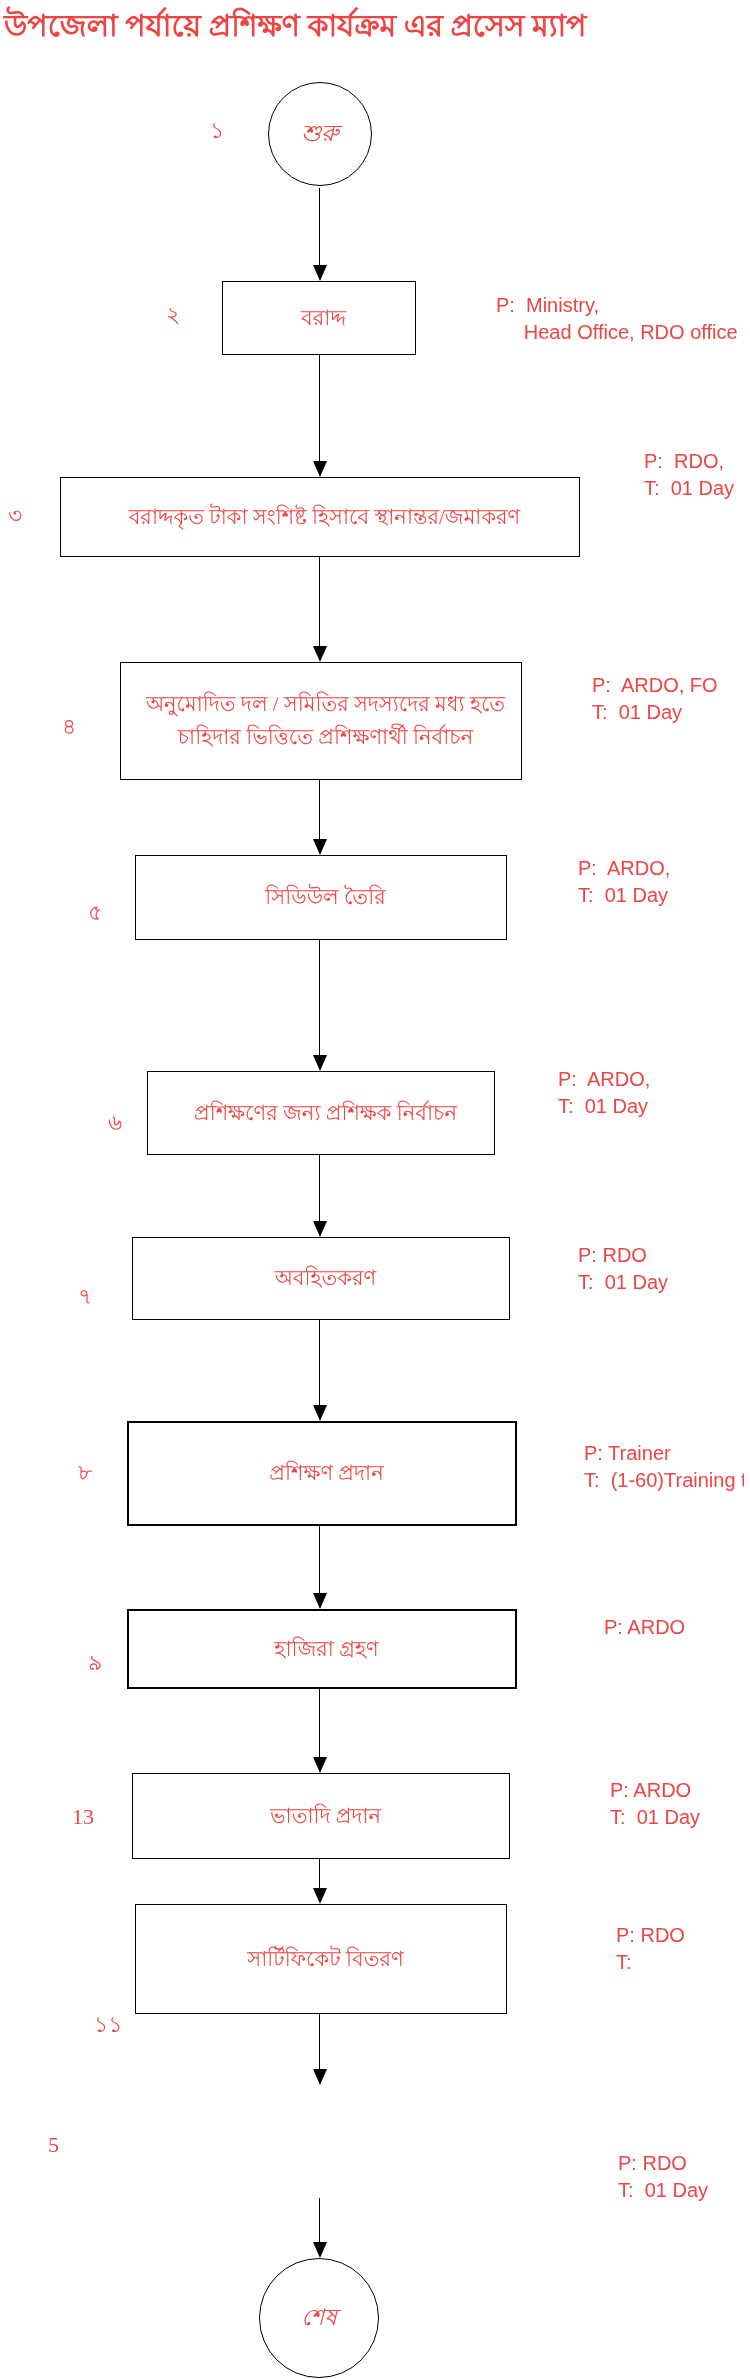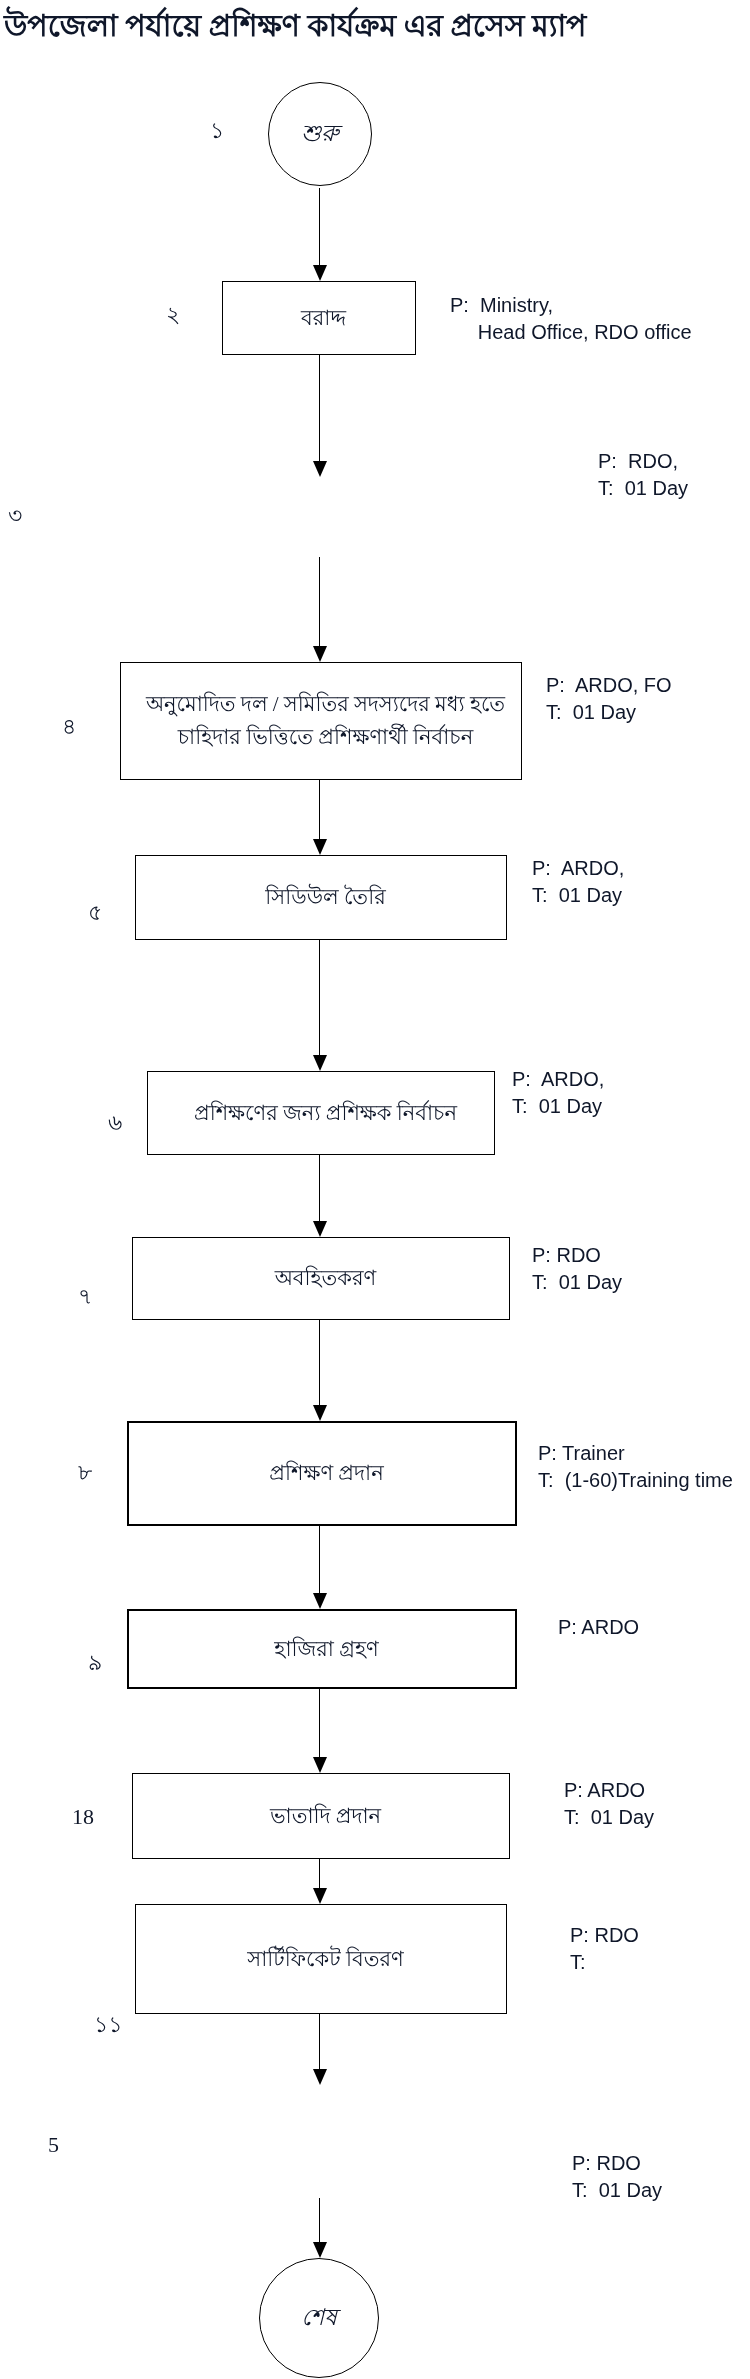--- a/index.html
+++ b/index.html
@@ -2,21 +2,21 @@
 <html><head>
 <meta charset="utf-8">
 <style>
   html, body { margin: 0; padding: 0; background: #ffffff; }
   .canvas {
     position: relative;
     width: 744px;
     height: 2379px;
     background: #ffffff;
     font-family: "Liberation Serif", serif;
-    color: #0f172a;
+    color: #ef4444;
     overflow: hidden;
   }
   .page-title {
     position: absolute;
     left: 4px;
     top: 2px;
     font-size: 30px;
     font-weight: bold;
     white-space: nowrap;
     letter-spacing: 0px;
@@ -54,20 +54,21 @@
     position: absolute;
     font-size: 22px;
     line-height: 1;
   }
   .annot {
     position: absolute;
     font-family: "Liberation Sans", sans-serif;
     font-size: 20px;
     line-height: 1.35;
     white-space: pre;
+    margin-left: 46px;
   }
   .arrow {
     position: absolute;
     left: 319px;
     width: 0px;
     border-left: 1px solid #000000;
   }
   .arrow::after {
     content: '';
     position: absolute;
@@ -94,20 +95,23 @@
 
   <span class="num" style="left:166px;top:304px">২</span>
   <div class="box" style="left:222px;top:281px;width:194px;height:74px">
     <span class="box-label">বরাদ্দ</span>
   </div>
   <div class="annot" style="left:450px;top:292px">P:  Ministry,
      Head Office, RDO office</div>
   <div class="arrow" style="top:355px;height:106px"></div>
 
   <span class="num" style="left:8px;top:505px">৩</span>
+  <div class="box" style="left:60px;top:477px;width:520px;height:80px">
+    <span class="box-label">বরাদ্দকৃত টাকা সংশিষ্ট হিসাবে স্থানান্তর/জমাকরণ</span>
+  </div>
   <div class="annot" style="left:598px;top:448px">P:  RDO,
 T:  01 Day</div>
   <div class="arrow" style="top:557px;height:89px"></div>
 
   <span class="num" style="left:62px;top:716px">৪</span>
   <div class="box" style="left:120px;top:662px;width:402px;height:118px">
     <span class="box-label">অনুমোদিত দল / সমিতির সদস্যদের মধ্য হতে
 চাহিদার ভিত্তিতে প্রশিক্ষণার্থী নির্বাচন</span>
   </div>
   <div class="annot" style="left:546px;top:672px">P:  ARDO, FO
@@ -146,21 +150,21 @@
 T:  (1-60)Training time</div>
   <div class="arrow" style="top:1526px;height:67px"></div>
 
   <span class="num" style="left:88px;top:1652px">৯</span>
   <div class="box thick" style="left:127px;top:1609px;width:390px;height:80px">
     <span class="box-label">হাজিরা গ্রহণ</span>
   </div>
   <div class="annot" style="left:558px;top:1614px">P: ARDO</div>
   <div class="arrow" style="top:1689px;height:68px"></div>
 
-  <span class="num" style="left:72px;top:1806px">18</span>
+  <span class="num" style="left:72px;top:1806px">13</span>
   <div class="box" style="left:132px;top:1773px;width:378px;height:86px">
     <span class="box-label">ভাতাদি প্রদান</span>
   </div>
   <div class="annot" style="left:564px;top:1777px">P: ARDO
 T:  01 Day</div>
   <div class="arrow" style="top:1859px;height:29px"></div>
 
   <span class="num" style="left:94px;top:2014px">১১</span>
   <div class="box" style="left:135px;top:1904px;width:372px;height:110px">
     <span class="box-label">সার্টিফিকেট বিতরণ</span>

